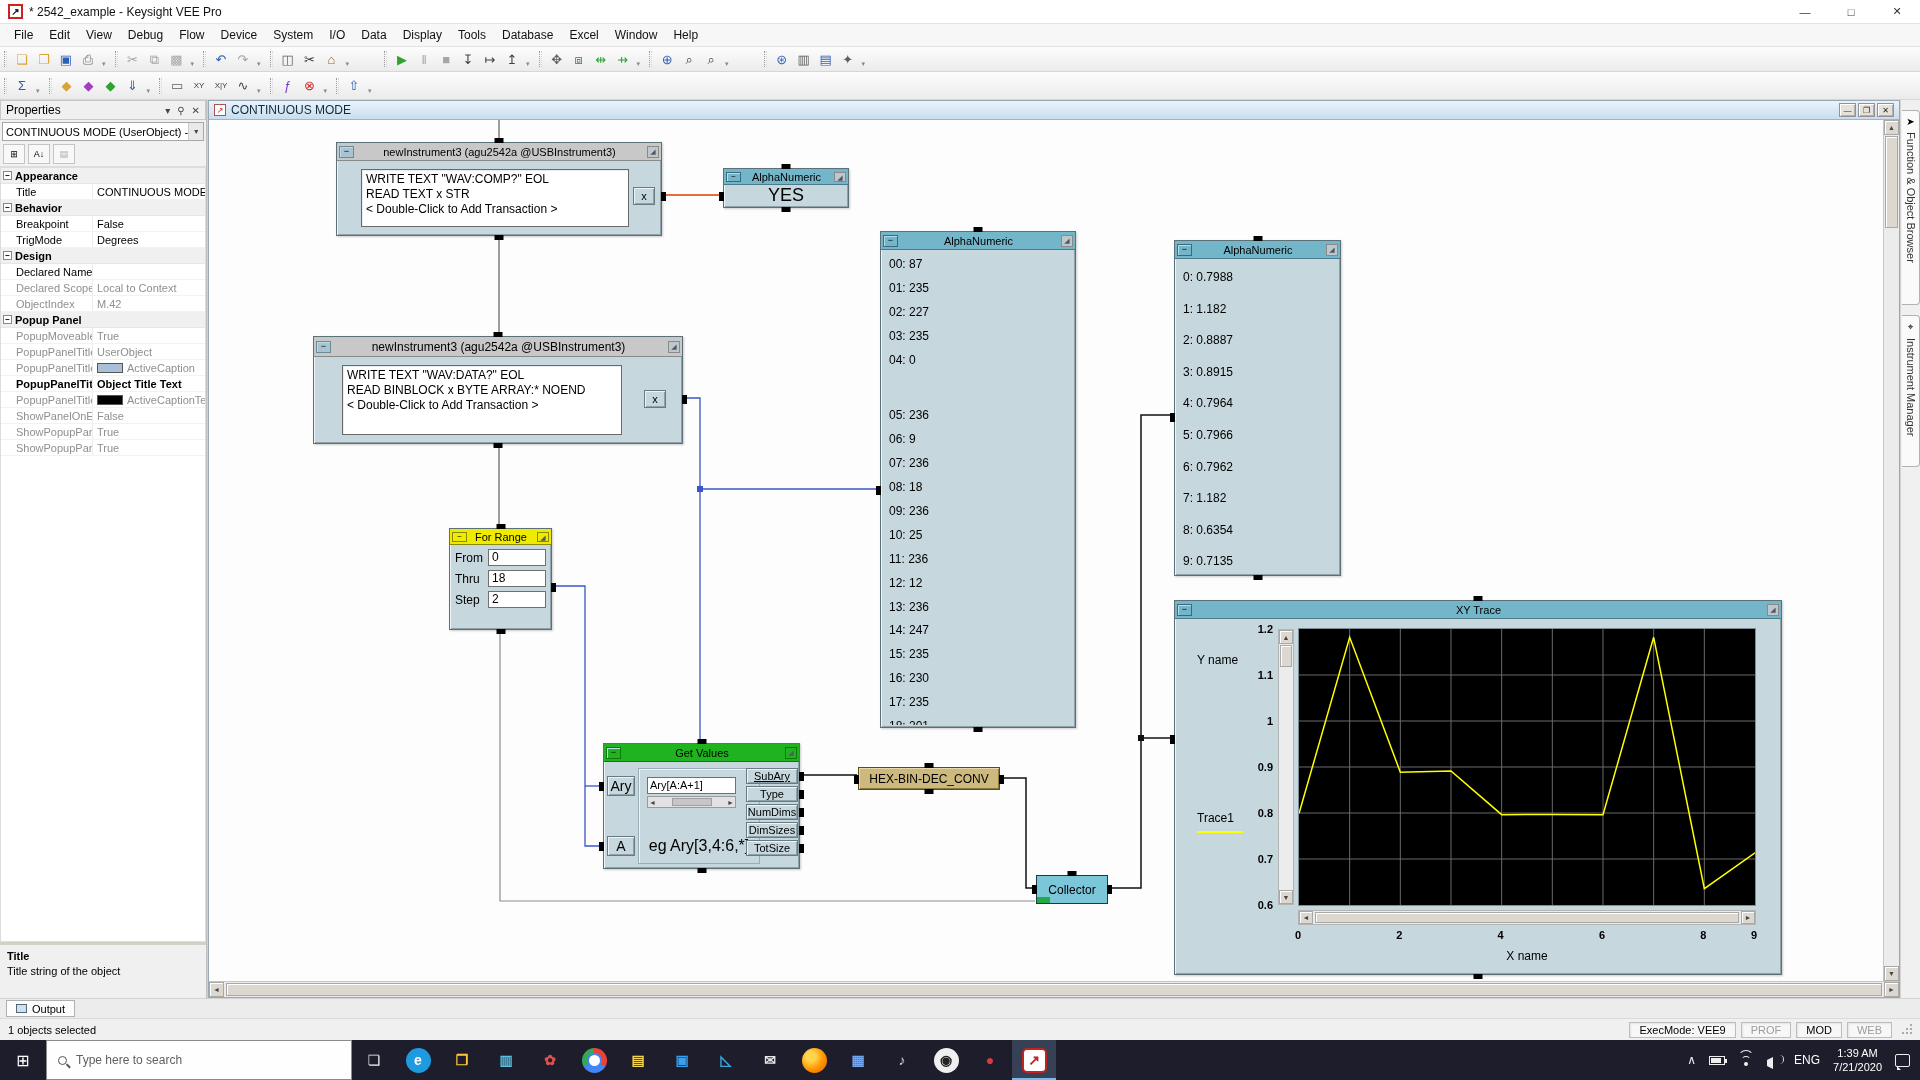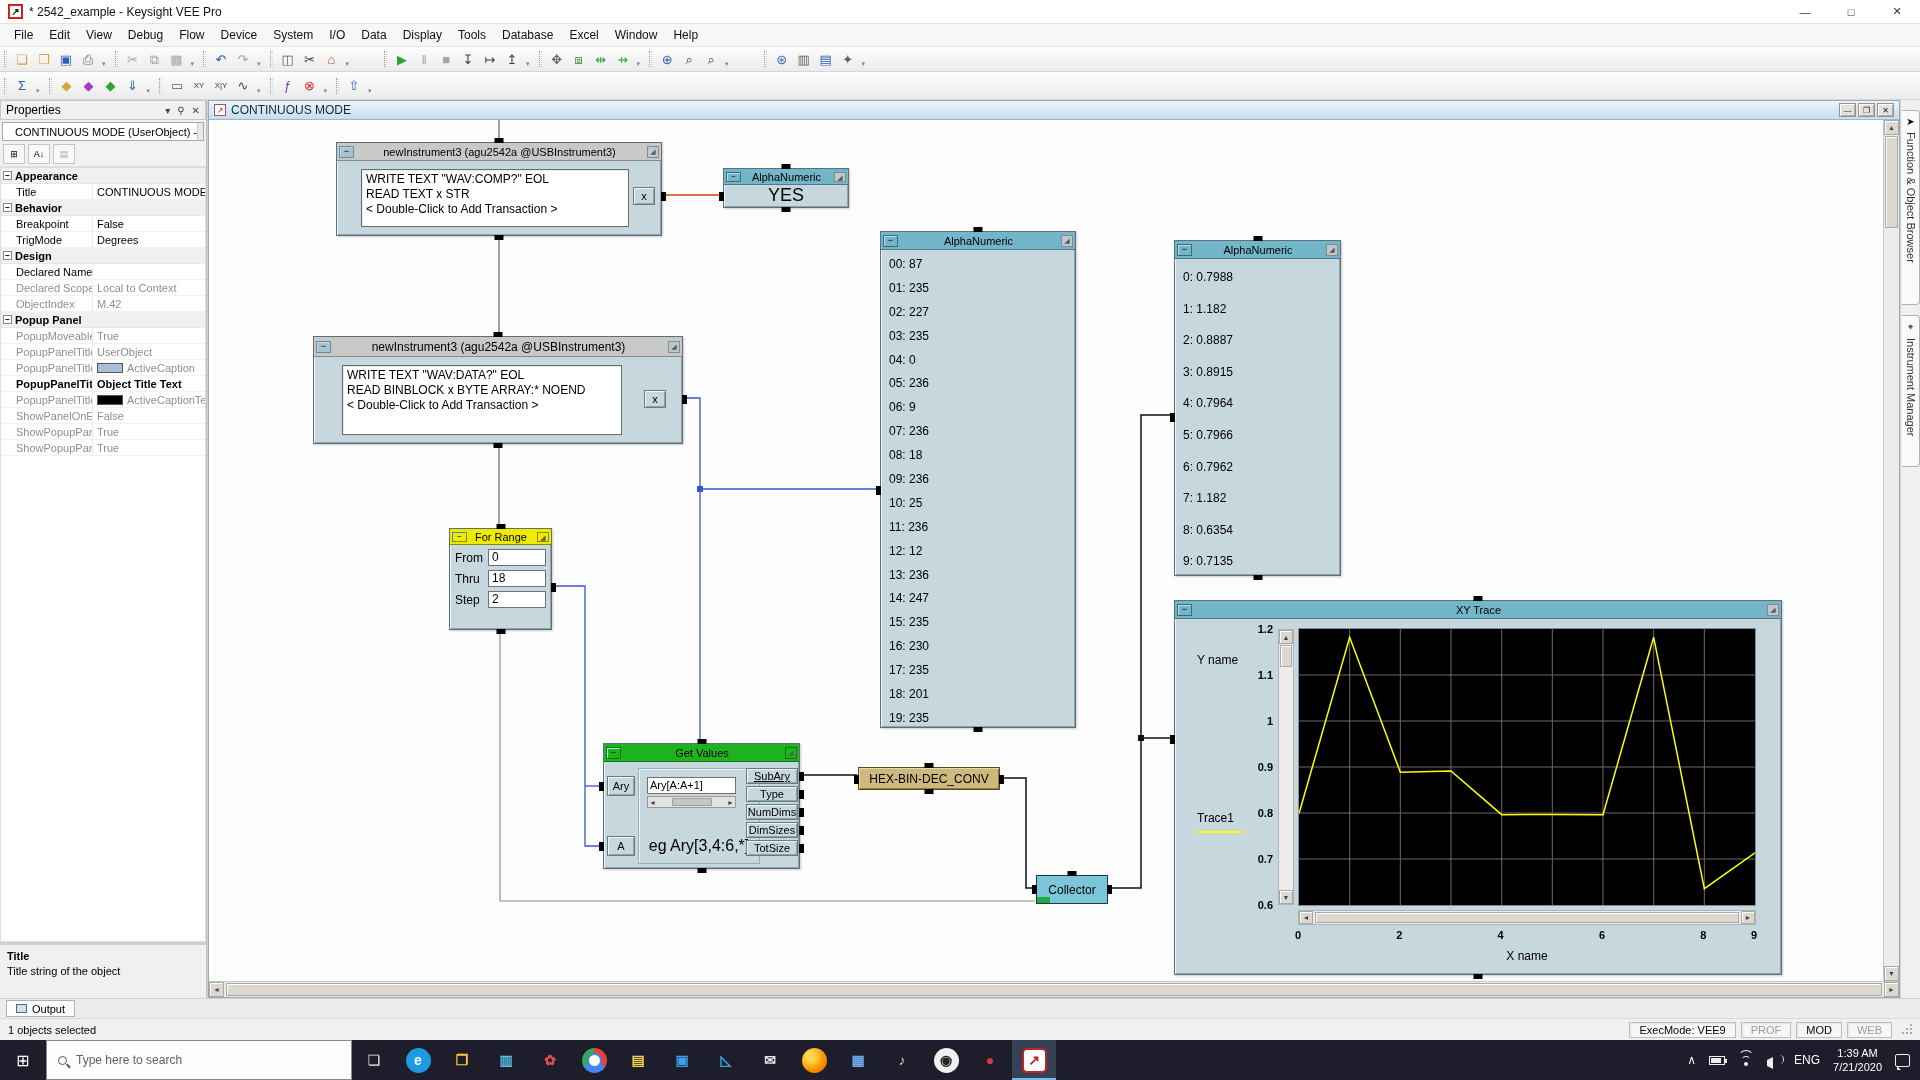--- a/index.html
+++ b/index.html
@@ -21,21 +21,21 @@
   .tb-group.spaced{margin-left:26px}
   .tb-grip{width:3px;height:16px;border-left:1px dotted #9a9a9a;border-right:1px dotted #d8d8d8;margin-right:4px}
   .tb-btn{width:22px;height:22px;display:flex;align-items:center;justify-content:center;border:1px solid transparent;border-radius:2px}
   .tb-glyph{font-size:13px;line-height:1}
   .tb-ovf{font-size:7px;color:#888;align-self:flex-end;padding:0 1px 2px 3px}
 
   
   .props{position:absolute;left:0;top:100px;width:207px;height:898px;background:#f0f0f0;border-right:1px solid #c0c0c0;display:flex;flex-direction:column}
   .props-header{height:20px;display:flex;align-items:center;background:#f0f0f0;border:1px solid #c8c8c8;font-size:12px;padding:0 5px;flex:none}
   .ph-btn{font-size:10px;color:#444;margin-left:7px}
-  .props-combo{height:19px;margin:2px 2px 1px;background:#fff;border:1px solid #a8a8a8;display:flex;align-items:center;font-size:11px;padding-left:12px;flex:none;white-space:nowrap;overflow:hidden}
+  .props-combo{height:19px;margin:2px 2px 1px;background:#fff;border:1px solid #a8a8a8;display:flex;align-items:center;font-size:11px;padding-left:3px;flex:none;white-space:nowrap;overflow:hidden}
   .combo-arrow{margin-left:auto;width:15px;height:100%;background:#e9e9e9;border-left:1px solid #ccc;display:flex;align-items:center;justify-content:center;font-size:7px;color:#444;flex:none}
   .props-tools{height:25px;display:flex;align-items:center;gap:3px;padding:2px 3px;background:#f2f2f2;border-bottom:1px solid #ddd;flex:none}
   .pt-btn{min-width:22px;height:20px;border:1px solid #c4c4c4;background:#f8f8f8;font-size:9px;display:flex;align-items:center;justify-content:center;padding:0 2px}
   .pt-btn.dim{color:#aaa}
   .pgrid{flex:1;background:#fff;border:1px solid #ddd;overflow:hidden}
   .pg-grouprow{display:flex;align-items:center;height:16px;background:#f0f0f0;font-weight:bold;font-size:11px;border-bottom:1px solid #e6e6e6}
   .pg-expand{width:9px;height:9px;border:1px solid #898989;background:#fff;font-size:8px;line-height:7px;text-align:center;margin:0 3px 0 2px;flex:none}
   .pg-row{display:flex;height:16px;font-size:11px;border-bottom:1px solid #f2f2f2;align-items:center}
   .pg-name{width:92px;padding-left:15px;border-right:1px solid #ececec;white-space:nowrap;overflow:hidden;flex:none;height:100%;display:flex;align-items:center}
   .pg-val{flex:1;padding-left:4px;white-space:nowrap;overflow:hidden;display:flex;align-items:center;height:100%}
@@ -81,21 +81,21 @@
   .nl,.nr{position:absolute;width:5px;height:9px;background:#000}
   .nl{left:-5px}.nr{right:-5px}
   .tx{position:absolute;background:#fff;border:1px solid #6a6a6a;box-shadow:1px 1px 0 #e8eef0 inset;font-size:12px;line-height:15px;padding:2px 4px;overflow:hidden;white-space:nowrap}
   .xbtn{position:absolute;width:22px;height:18px;background:#c6d7dd;border:1px solid #6a7a82;box-shadow:inset 1px 1px 0 #edf5f8,inset -1px -1px 0 #8fa2aa;font-size:11px;display:flex;align-items:center;justify-content:center}
   .alpha-body{position:absolute;left:2px;right:2px;top:18px;bottom:2px;padding:3px 6px;overflow:hidden}
   .alpha-item{font-size:12px;white-space:nowrap}
   .yes-val{position:absolute;left:2px;right:2px;top:16px;bottom:2px;display:flex;align-items:center;justify-content:center;font-size:18px}
   .fr-row{display:flex;align-items:center;margin:4px 5px}
   .fr-label{width:33px;font-size:12px;flex:none}
   .fr-input{flex:1;height:17px;background:#fff;border:1px solid #707070;font-size:12px;line-height:15px;padding:0 3px}
-  .gv-pinbtn{position:absolute;width:28px;height:20px;background:#c6d7dd;border:1px solid #6a7a82;box-shadow:inset 1px 1px 0 #edf5f8,inset -1px -1px 0 #8fa2aa;font-size:11px;display:flex;align-items:center;justify-content:center}
+  .gv-pinbtn{position:absolute;width:28px;height:20px;background:#c6d7dd;border:1px solid #6a7a82;box-shadow:inset 1px 1px 0 #edf5f8,inset -1px -1px 0 #8fa2aa;font-size:14px;display:flex;align-items:center;justify-content:center}
   .gv-mid{position:absolute;left:34px;top:24px;width:122px;height:96px;background:#c6d7dd;border:1px solid #98aeb6;box-shadow:inset 1px 1px 0 #edf5f8}
   .gv-expr{position:absolute;left:8px;top:8px;width:89px;height:17px;background:#fff;border:1px solid #707070;font-size:11px;line-height:15px;padding:0 2px}
   .gv-scroll{position:absolute;left:8px;top:27px;width:89px;height:12px;background:#e2e2e2;border:1px solid #9a9a9a;display:flex;align-items:center;justify-content:space-between;font-size:7px;color:#444;padding:0 1px}
   .gv-thumb{width:40px;height:8px;background:#c6c6c6;border:1px solid #a0a0a0}
   .gv-eg{position:absolute;left:0;right:0;bottom:8px;text-align:center;font-size:16px}
   .gv-out{position:absolute;left:142px;width:52px;height:16px;background:#c6d7dd;border:1px solid #6a7a82;box-shadow:inset 1px 1px 0 #edf5f8,inset -1px -1px 0 #8fa2aa;font-size:11px;display:flex;align-items:center;justify-content:center}
   .hexobj{position:absolute;background:#cdb97e;border:1px solid #5c4c16;box-shadow:inset 1px 1px 0 #e6daae,inset -1px -1px 0 #8a7a3c;display:flex;align-items:center;justify-content:center;font-size:12px}
   .collectorobj{position:absolute;background:#7cc6da;border:1px solid #1a3a44;display:flex;align-items:center;justify-content:center;font-size:12px}
   .xeq{position:absolute;left:0;bottom:0;width:13px;height:6px;background:#22aa44}
 
@@ -585,21 +585,21 @@
           <span class="vmin">−</span>
           <span class="t">AlphaNumeric</span>
           <span class="vres">◢</span>
         </div>
         <div class="alpha-body" id="alpha1">
             <div class="alpha-item" style="line-height: 23.9px; height: 23.9px;">00: 87</div>
             <div class="alpha-item" style="line-height: 23.9px; height: 23.9px;">01: 235</div>
             <div class="alpha-item" style="line-height: 23.9px; height: 23.9px;">02: 227</div>
             <div class="alpha-item" style="line-height: 23.9px; height: 23.9px;">03: 235</div>
             <div class="alpha-item" style="line-height: 23.9px; height: 23.9px;">04: 0</div>
-            <div class="alpha-item" style="line-height: 23.9px; height: 23.9px;">05: 236</div>
+            <div class="alpha-item" style="line-height: 23.9px; height: 23.9px; margin-top: 32px;">05: 236</div>
             <div class="alpha-item" style="line-height: 23.9px; height: 23.9px;">06: 9</div>
             <div class="alpha-item" style="line-height: 23.9px; height: 23.9px;">07: 236</div>
             <div class="alpha-item" style="line-height: 23.9px; height: 23.9px;">08: 18</div>
             <div class="alpha-item" style="line-height: 23.9px; height: 23.9px;">09: 236</div>
             <div class="alpha-item" style="line-height: 23.9px; height: 23.9px;">10: 25</div>
             <div class="alpha-item" style="line-height: 23.9px; height: 23.9px;">11: 236</div>
             <div class="alpha-item" style="line-height: 23.9px; height: 23.9px;">12: 12</div>
             <div class="alpha-item" style="line-height: 23.9px; height: 23.9px;">13: 236</div>
             <div class="alpha-item" style="line-height: 23.9px; height: 23.9px;">14: 247</div>
             <div class="alpha-item" style="line-height: 23.9px; height: 23.9px;">15: 235</div>

